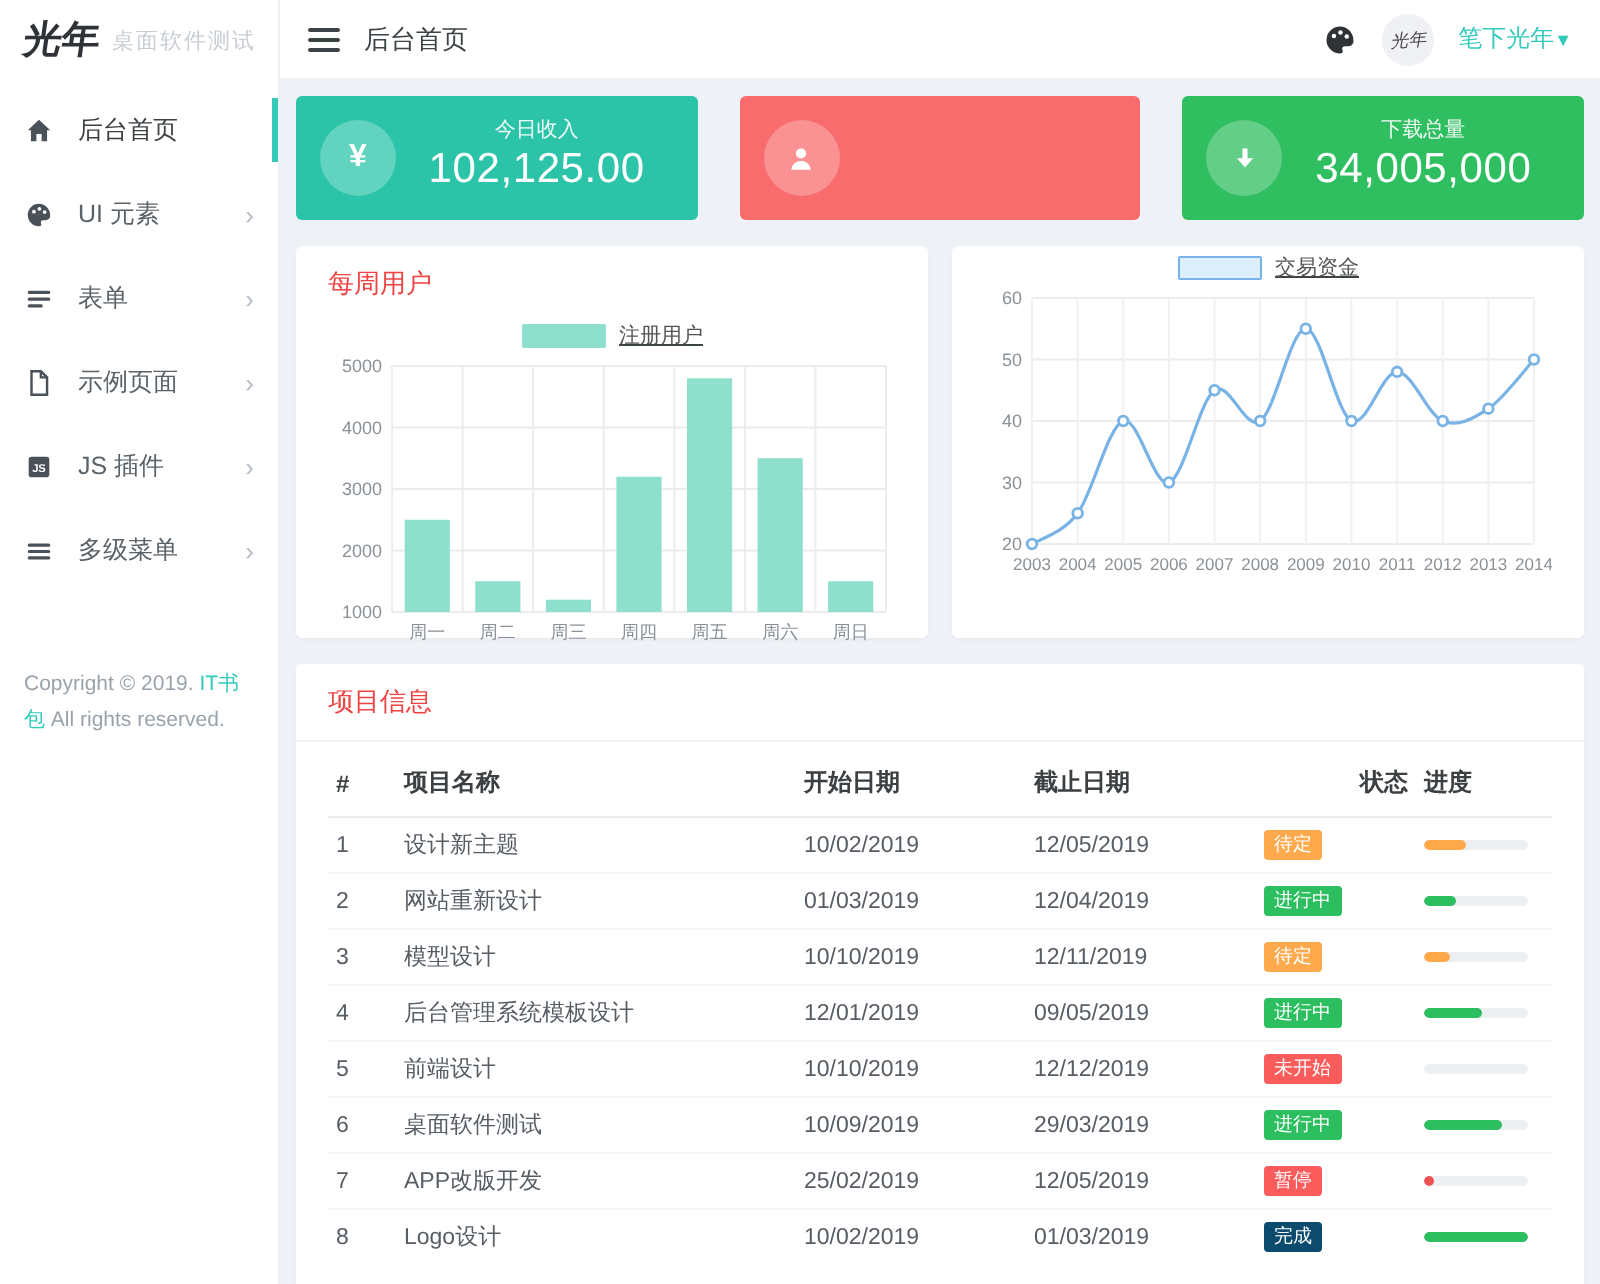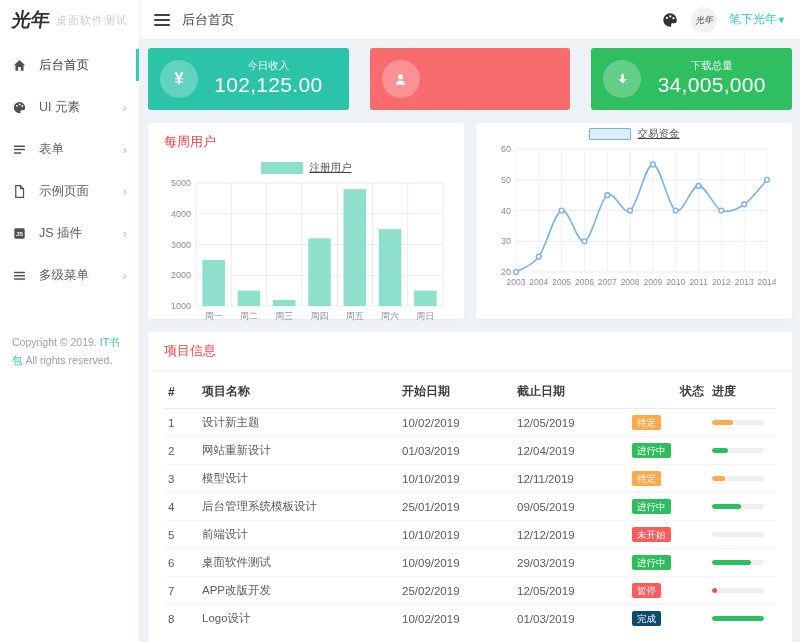--- a/index.html
+++ b/index.html
@@ -358,21 +358,21 @@
                   <td><span class="badge" style="background:#ffa94d">待定</span></td>
                   <td>
                     <div class="progress">
                       <div class="progress-fill" style="width:25%;background:#ffa94d"></div>
                     </div>
                   </td>
                 </tr>
                 <tr>
                   <td>4</td>
                   <td>后台管理系统模板设计</td>
-                  <td>25/01/2019</td>
+                  <td>12/01/2019</td>
                   <td>09/05/2019</td>
                   <td><span class="badge" style="background:#2dbe60">进行中</span></td>
                   <td>
                     <div class="progress">
                       <div class="progress-fill" style="width:55%;background:#2dbe60"></div>
                     </div>
                   </td>
                 </tr>
                 <tr>
                   <td>5</td>

